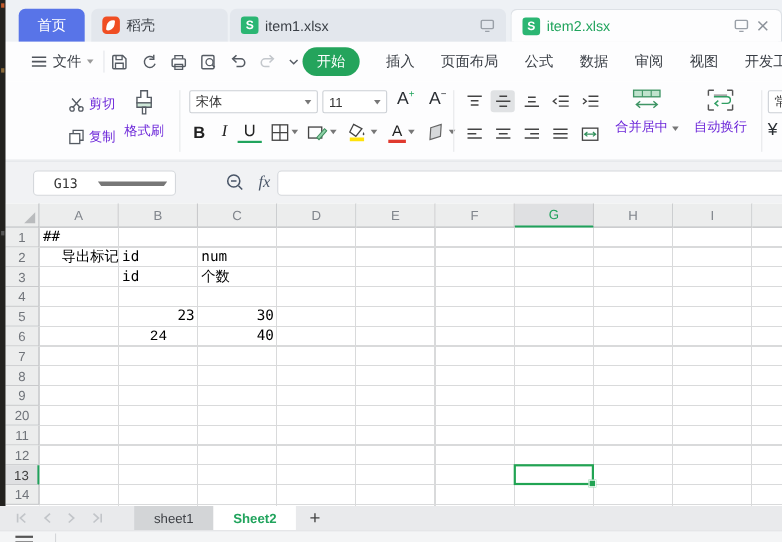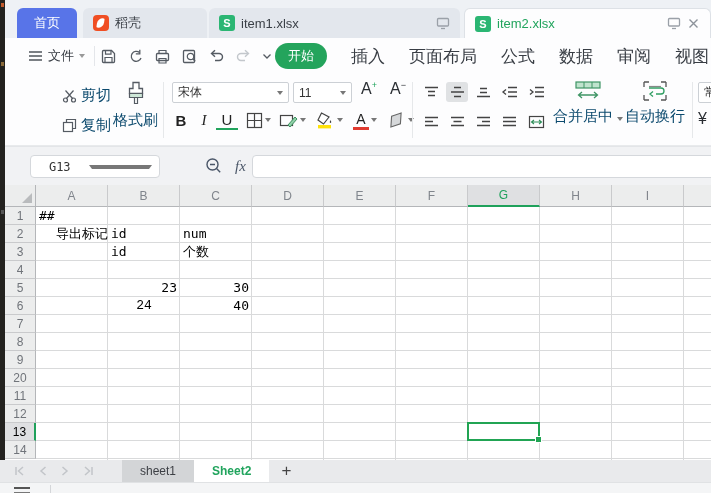--- a/index.html
+++ b/index.html
@@ -27,28 +27,28 @@
            background:#fff; border-radius:6px 1px 6px 1px; transform:rotate(8deg); }
 
   
   .menubar { position:absolute; left:0; top:38px; width:711px; height:36px; background:#fdfdfe;
              display:flex; align-items:center; }
   .filebtn { position:absolute; left:28px; display:flex; align-items:center; gap:5px; font-size:13px; color:#383d44; }
   .vsep { position:absolute; top:8px; width:1px; height:20px; background:#e4e6ea; }
   .qat { position:absolute; left:100px; display:flex; align-items:center; gap:10px; }
   .qat svg { display:block; }
   .menu-items { position:absolute; left:275px; display:flex; align-items:center; gap:24px; }
-  .menu-item { font-size:17px; color:#383d44; white-space:nowrap; }
+  .menu-item { font-size:13px; color:#383d44; white-space:nowrap; }
   .menu-item.active { background:#24a45c; color:#fff; border-radius:13px; padding:4px 13px; font-size:13px; }
 
   
   .ribbon { position:absolute; left:0; top:74px; width:711px; height:72px; background:#fdfdfe;
             border-bottom:1px solid #e8eaec; }
   .rsep { position:absolute; top:8px; width:1px; height:56px; background:#e6e8ea; }
-  .rlabel { font-size:15px; color:#0c4a6e; white-space:nowrap; }
+  .rlabel { font-size:12px; color:#6d28d9; white-space:nowrap; }
   .dd { width:0; height:0; border-left:3.5px solid transparent; border-right:3.5px solid transparent;
         border-top:4px solid #777; display:inline-block; }
   .paste { position:absolute; left:22px; top:4px; width:44px; height:62px; display:flex; flex-direction:column;
            align-items:center; justify-content:space-between; padding:4px 0 6px; }
   .smallbtn { position:absolute; display:flex; align-items:center; gap:4px; }
   .combo { position:absolute; height:21px; background:#fff; border:1px solid #ccd0d5; border-radius:2px;
            display:flex; align-items:center; font-size:12px; color:#333; padding:0 5px; justify-content:space-between; }
   .fmt { position:absolute; top:34px; display:flex; align-items:center; gap:2px; height:24px; }
   .bi { font-size:15px; color:#222; }
   .alignbtn { position:absolute; width:22px; height:20px; display:flex; align-items:center; justify-content:center;
@@ -77,21 +77,21 @@
   .colhdrs { position:absolute; left:36px; top:0; width:675px; height:22px; display:flex; }
   .colhdr { width:72px; height:22px; background:#eceded; border-right:1px solid #c9cacc;
             border-bottom:1px solid #b4b6b9; display:flex; align-items:center; justify-content:center;
             font-size:12px; color:#80858c; }
   .colhdr.sel { background:#dfe0e2; color:#1fa15b; border-bottom:2px solid #1fa15b; }
   .colhdr.fill { flex:1; border-right:none; }
   .rowhdrs { position:absolute; left:5px; top:22px; width:31px; }
   .rowhdr { width:31px; height:18px; background:#eceded; border-right:1px solid #b4b6b9;
             border-bottom:1px solid #c9cacc; display:flex; align-items:center; justify-content:center;
             font-size:12px; color:#70747a; }
-  .rowhdr.sel { background:#dfe0e2; color:#000000; border-right:2px solid #1fa15b; }
+  .rowhdr.sel { background:#dfe0e2; color:#404040; border-right:2px solid #1fa15b; }
   .cells { position:absolute; left:36px; top:22px; width:675px; height:253px;
            background-image:
              repeating-linear-gradient(to right,  transparent 0 71px, #d9dadb 71px 72px),
              repeating-linear-gradient(to bottom, transparent 0 17px, #d9dadb 17px 18px); }
   .cell { position:absolute; height:18px; line-height:17px; font-size:13px;
           font-family:"DejaVu Sans Mono","Liberation Mono",monospace; color:#000; padding:0 3px;
           white-space:nowrap; overflow:visible; }
   .selcell { position:absolute; border:2px solid #21a453; background:transparent; }
   .selcell::after { content:""; position:absolute; right:-4px; bottom:-4px; width:5px; height:5px;
           background:#21a453; border:1px solid #fff; }

